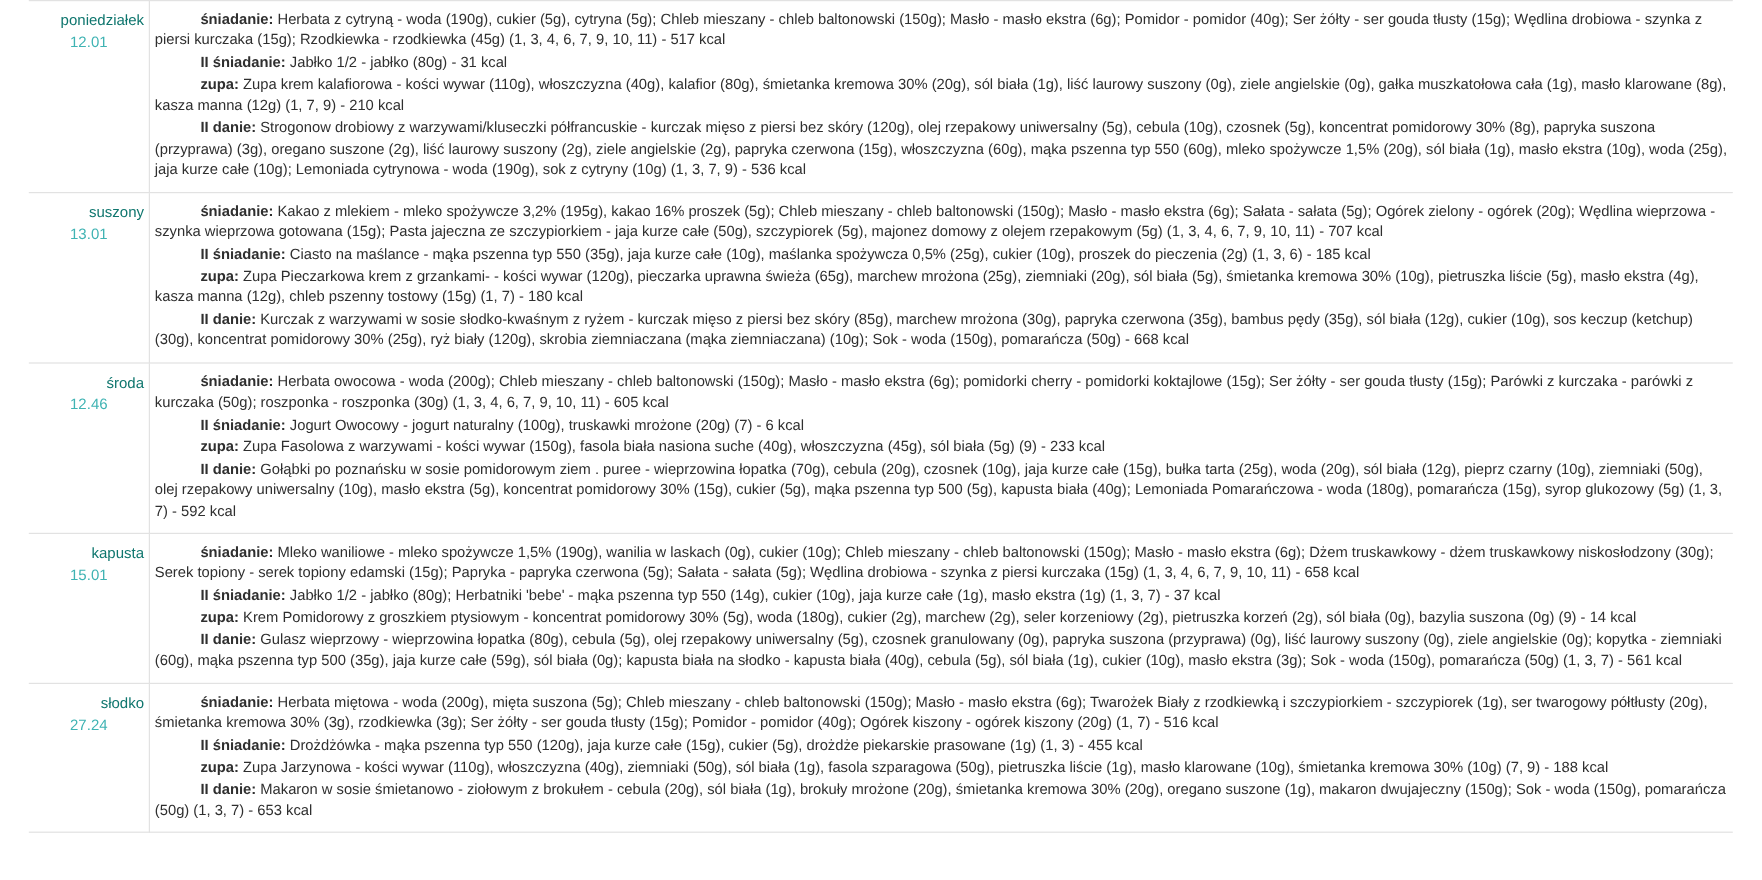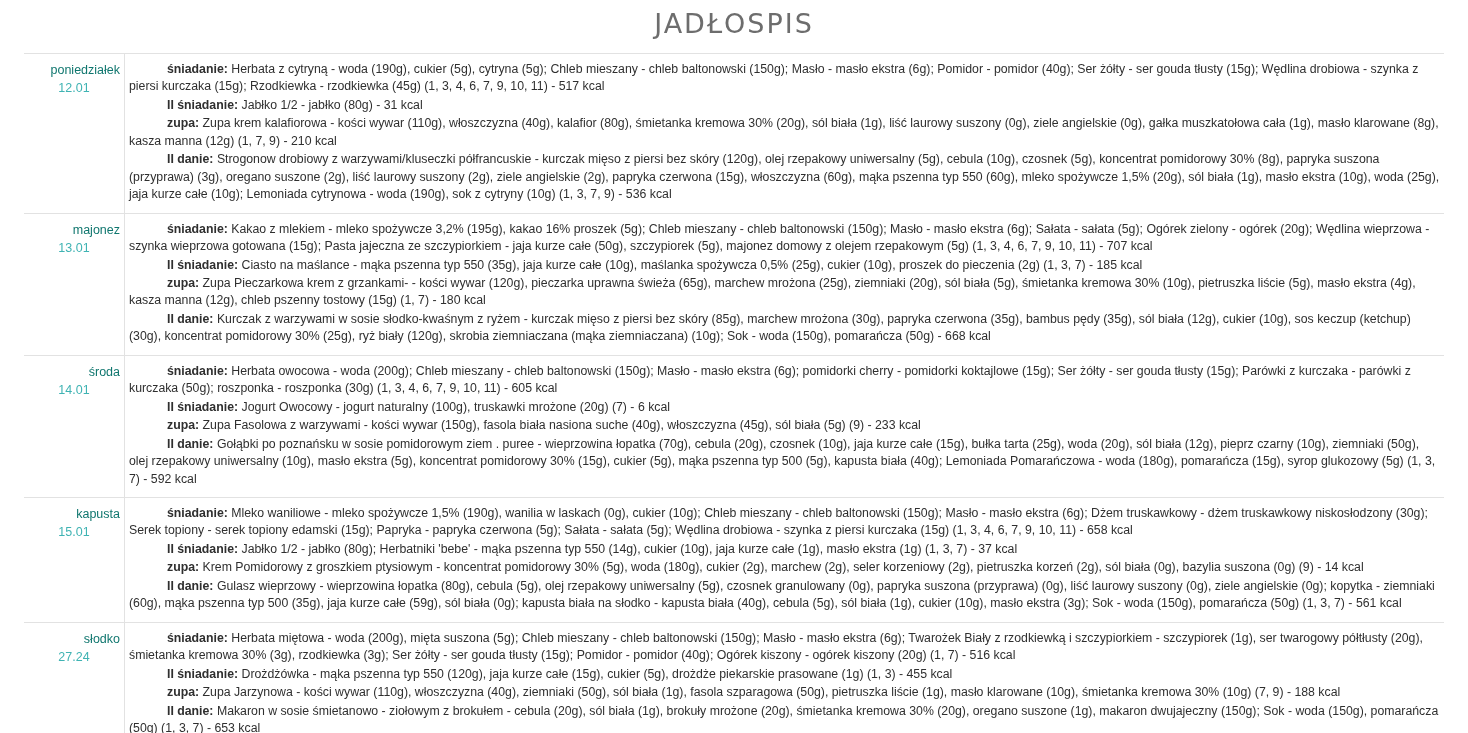--- a/index.html
+++ b/index.html
@@ -75,21 +75,20 @@
     font-weight: normal;
   }
   
   tr.day-row { }
 </style>
 </head>
 <body>
 
 <div class="page">
 
-  <div class="title">JADŁOSPIS</div>
 
   <table class="menu">
     <tbody>
 
       <tr class="day-row">
         <td class="day-cell">
           <span class="day-name">poniedziałek</span>
           <span class="day-date">12.01</span>
         </td>
         <td class="meals-cell">
@@ -107,47 +106,47 @@
           </p>
           <p class="meal-line">
             <span class="meal-label">II danie:</span>
             <span class="meal-text">Strogonow drobiowy z warzywami/kluseczki półfrancuskie - kurczak mięso z piersi bez skóry (120g), olej rzepakowy uniwersalny (5g), cebula (10g), czosnek (5g), koncentrat pomidorowy 30% (8g), papryka suszona (przyprawa) (3g), oregano suszone (2g), liść laurowy suszony (2g), ziele angielskie (2g), papryka czerwona (15g), włoszczyzna (60g), mąka pszenna typ 550 (60g), mleko spożywcze 1,5% (20g), sól biała (1g), masło ekstra (10g), woda (25g), jaja kurze całe (10g); Lemoniada cytrynowa - woda (190g), sok z cytryny (10g) (1, 3, 7, 9) - 536 kcal</span>
           </p>
         </td>
       </tr>
 
       <tr class="day-row">
         <td class="day-cell">
-          <span class="day-name">majonez</span>
+          <span class="day-name">suszony</span>
           <span class="day-date">13.01</span>
         </td>
         <td class="meals-cell">
           <p class="meal-line">
             <span class="meal-label">śniadanie:</span>
             <span class="meal-text">Kakao z mlekiem - mleko spożywcze 3,2% (195g), kakao 16% proszek (5g); Chleb mieszany - chleb baltonowski (150g); Masło - masło ekstra (6g); Sałata - sałata (5g); Ogórek zielony - ogórek (20g); Wędlina wieprzowa - szynka wieprzowa gotowana (15g); Pasta jajeczna ze szczypiorkiem - jaja kurze całe (50g), szczypiorek (5g), majonez domowy z olejem rzepakowym (5g) (1, 3, 4, 6, 7, 9, 10, 11) - 707 kcal</span>
           </p>
           <p class="meal-line">
             <span class="meal-label">II śniadanie:</span>
-            <span class="meal-text">Ciasto na maślance - mąka pszenna typ 550 (35g), jaja kurze całe (10g), maślanka spożywcza 0,5% (25g), cukier (10g), proszek do pieczenia (2g) (1, 3, 7) - 185 kcal</span>
+            <span class="meal-text">Ciasto na maślance - mąka pszenna typ 550 (35g), jaja kurze całe (10g), maślanka spożywcza 0,5% (25g), cukier (10g), proszek do pieczenia (2g) (1, 3, 6) - 185 kcal</span>
           </p>
           <p class="meal-line">
             <span class="meal-label">zupa:</span>
             <span class="meal-text">Zupa Pieczarkowa krem z grzankami- - kości wywar (120g), pieczarka uprawna świeża (65g), marchew mrożona (25g), ziemniaki (20g), sól biała (5g), śmietanka kremowa 30% (10g), pietruszka liście (5g), masło ekstra (4g), kasza manna (12g), chleb pszenny tostowy (15g) (1, 7) - 180 kcal</span>
           </p>
           <p class="meal-line">
             <span class="meal-label">II danie:</span>
             <span class="meal-text">Kurczak z warzywami w sosie słodko-kwaśnym z ryżem - kurczak mięso z piersi bez skóry (85g), marchew mrożona (30g), papryka czerwona (35g), bambus pędy (35g), sól biała (12g), cukier (10g), sos keczup (ketchup) (30g), koncentrat pomidorowy 30% (25g), ryż biały (120g), skrobia ziemniaczana (mąka ziemniaczana) (10g); Sok - woda (150g), pomarańcza (50g) - 668 kcal</span>
           </p>
         </td>
       </tr>
 
       <tr class="day-row">
         <td class="day-cell">
           <span class="day-name">środa</span>
-          <span class="day-date">14.01</span>
+          <span class="day-date">12.46</span>
         </td>
         <td class="meals-cell">
           <p class="meal-line">
             <span class="meal-label">śniadanie:</span>
             <span class="meal-text">Herbata owocowa - woda (200g); Chleb mieszany - chleb baltonowski (150g); Masło - masło ekstra (6g); pomidorki cherry - pomidorki koktajlowe (15g); Ser żółty - ser gouda tłusty (15g); Parówki z kurczaka - parówki z kurczaka (50g); roszponka - roszponka (30g) (1, 3, 4, 6, 7, 9, 10, 11) - 605 kcal</span>
           </p>
           <p class="meal-line">
             <span class="meal-label">II śniadanie:</span>
             <span class="meal-text">Jogurt Owocowy - jogurt naturalny (100g), truskawki mrożone (20g) (7) - 6 kcal</span>
           </p>

